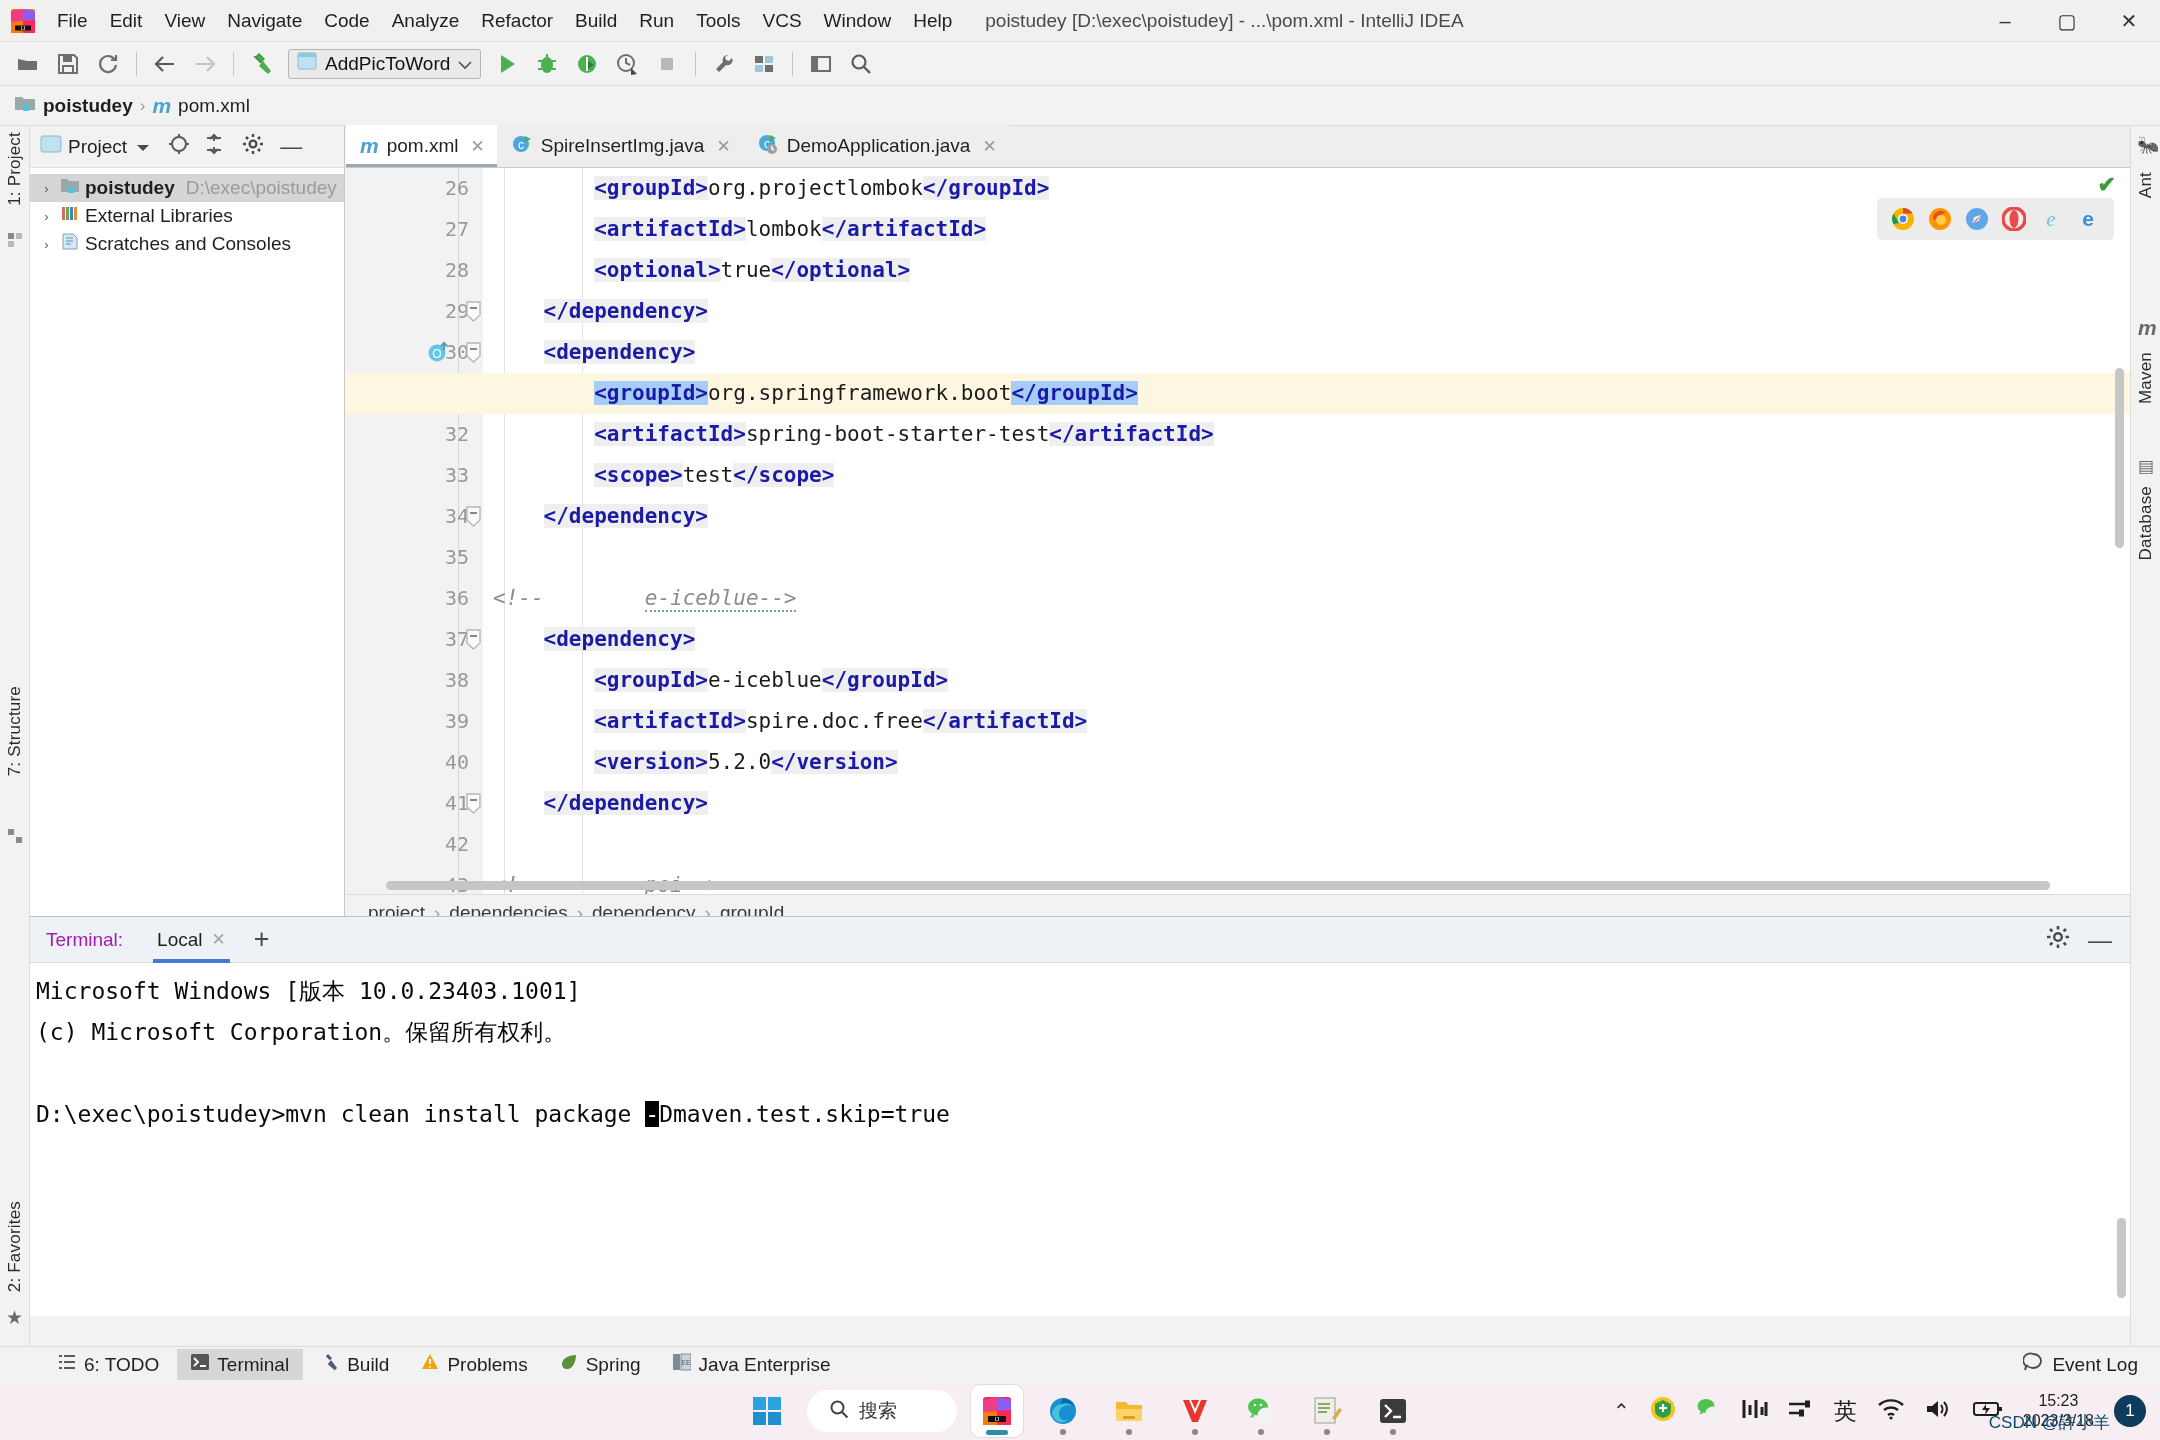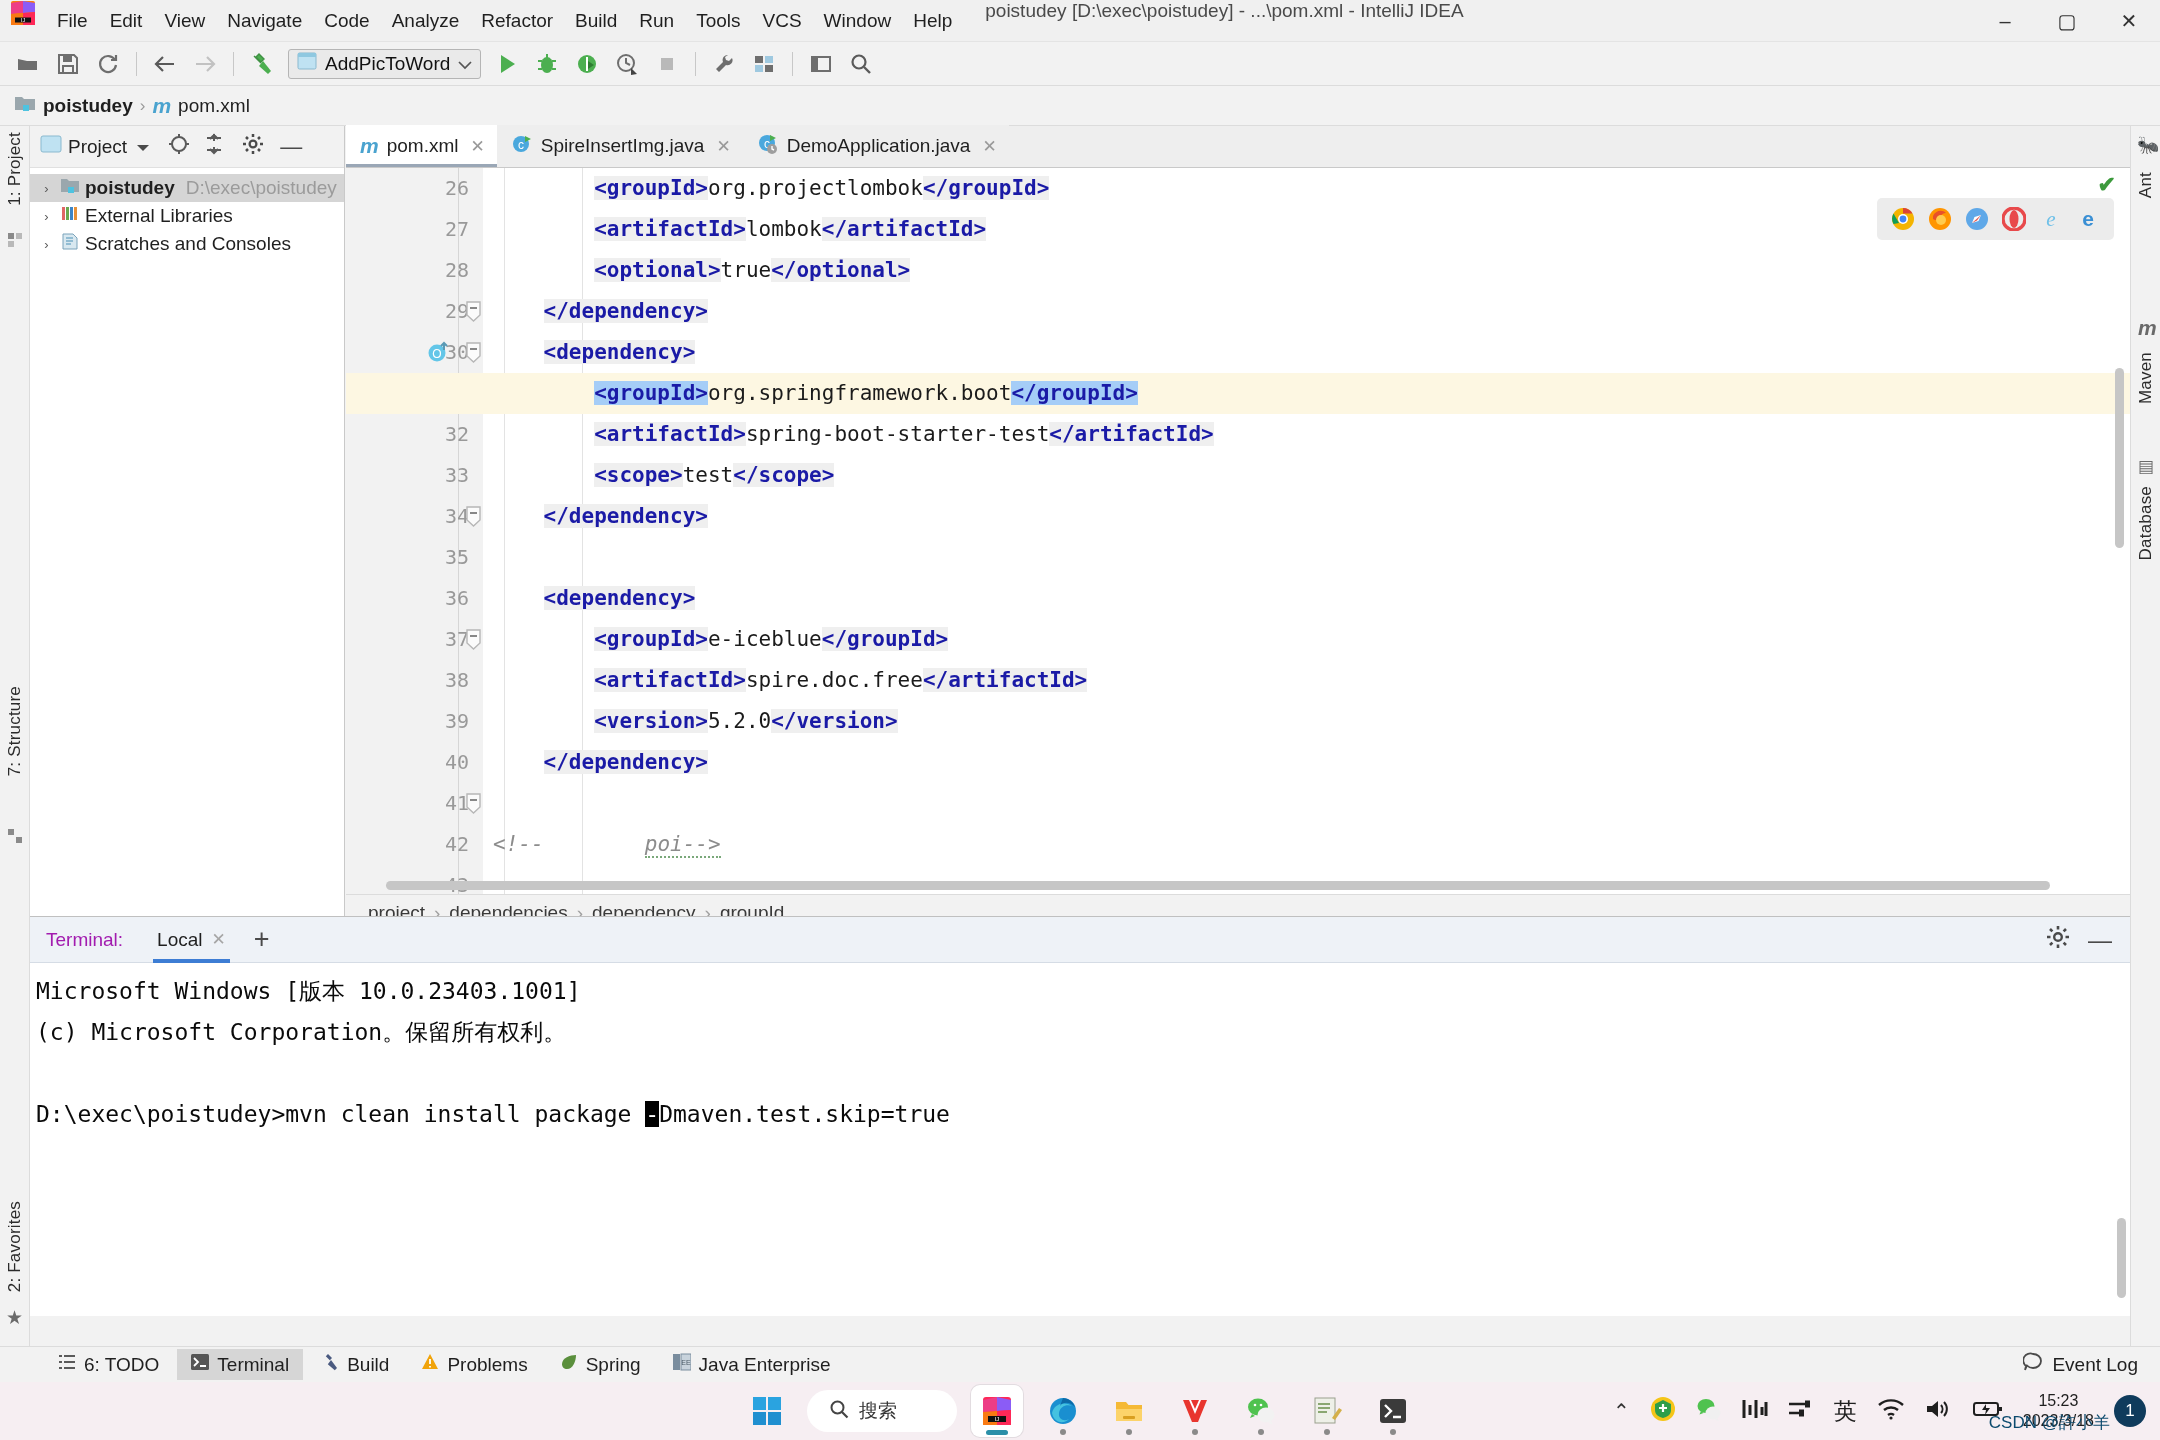--- a/index.html
+++ b/index.html
@@ -8,21 +8,21 @@
     font-family: "Liberation Sans", sans-serif;
     font-size: 19px;
     color:#1f1f1f;
     background:#f2f2f2;
   }
   .app { position:relative; width:2160px; height:1440px; }
 
   
   .titlebar {
     position:absolute; left:0; top:0; width:2160px; height:42px;
-    background:#f0f0f0; display:flex; 
+    background:#f0f0f0; display:flex; align-items:center;
     border-bottom:1px solid #e4e4e4;
   }
   .ij-logo { width:26px; height:26px; margin:0 10px 0 10px; position:relative; flex:0 0 auto;}
   .menu { display:flex; align-items:center; gap:0px; }
   .menu-item {
     padding:4px 11px; font-size:19px; color:#1f1f1f; cursor:default; white-space:nowrap;
   }
   .title-text {
     margin-left:22px; font-size:19px; color:#4a4a4a; white-space:nowrap;
   }
@@ -638,20 +638,21 @@
           <div class="codeline"><span class="tx">        </span><span class="tg chip">&lt;groupId&gt;</span><span class="tx">org.projectlombok</span><span class="tg chip">&lt;/groupId&gt;</span></div>
           <div class="codeline"><span class="tx">        </span><span class="tg chip">&lt;artifactId&gt;</span><span class="tx">lombok</span><span class="tg chip">&lt;/artifactId&gt;</span></div>
           <div class="codeline"><span class="tx">        </span><span class="tg chip">&lt;optional&gt;</span><span class="tx">true</span><span class="tg chip">&lt;/optional&gt;</span></div>
           <div class="codeline"><span class="tx">    </span><span class="tg chip">&lt;/dependency&gt;</span></div>
           <div class="codeline"><span class="tx">    </span><span class="tg chip">&lt;dependency&gt;</span></div>
           <div class="codeline hl" style="box-shadow: rgb(253, 247, 226) -137px 0px 0px 0px;"><span class="tx">        </span><span class="tg selhl">&lt;groupId&gt;</span><span class="tx">org.springframework.boot</span><span class="tg selhl">&lt;/groupId&gt;</span></div>
           <div class="codeline"><span class="tx">        </span><span class="tg chip">&lt;artifactId&gt;</span><span class="tx">spring-boot-starter-test</span><span class="tg chip">&lt;/artifactId&gt;</span></div>
           <div class="codeline"><span class="tx">        </span><span class="tg chip">&lt;scope&gt;</span><span class="tx">test</span><span class="tg chip">&lt;/scope&gt;</span></div>
           <div class="codeline"><span class="tx">    </span><span class="tg chip">&lt;/dependency&gt;</span></div>
           <div class="codeline"><span class="tx"></span></div>
+          <div class="codeline"><span class="cm">&lt;!--</span><span class="tx">        </span><span class="cm wavy">e-iceblue--&gt;</span></div>
           <div class="codeline"><span class="tx">    </span><span class="tg chip">&lt;dependency&gt;</span></div>
           <div class="codeline"><span class="tx">        </span><span class="tg chip">&lt;groupId&gt;</span><span class="tx">e-iceblue</span><span class="tg chip">&lt;/groupId&gt;</span></div>
           <div class="codeline"><span class="tx">        </span><span class="tg chip">&lt;artifactId&gt;</span><span class="tx">spire.doc.free</span><span class="tg chip">&lt;/artifactId&gt;</span></div>
           <div class="codeline"><span class="tx">        </span><span class="tg chip">&lt;version&gt;</span><span class="tx">5.2.0</span><span class="tg chip">&lt;/version&gt;</span></div>
           <div class="codeline"><span class="tx">    </span><span class="tg chip">&lt;/dependency&gt;</span></div>
           <div class="codeline"><span class="tx"></span></div>
           <div class="codeline"><span class="cm">&lt;!--</span><span class="tx">        </span><span class="cm wavy">poi--&gt;</span></div>
         </div>
     </div>
 

